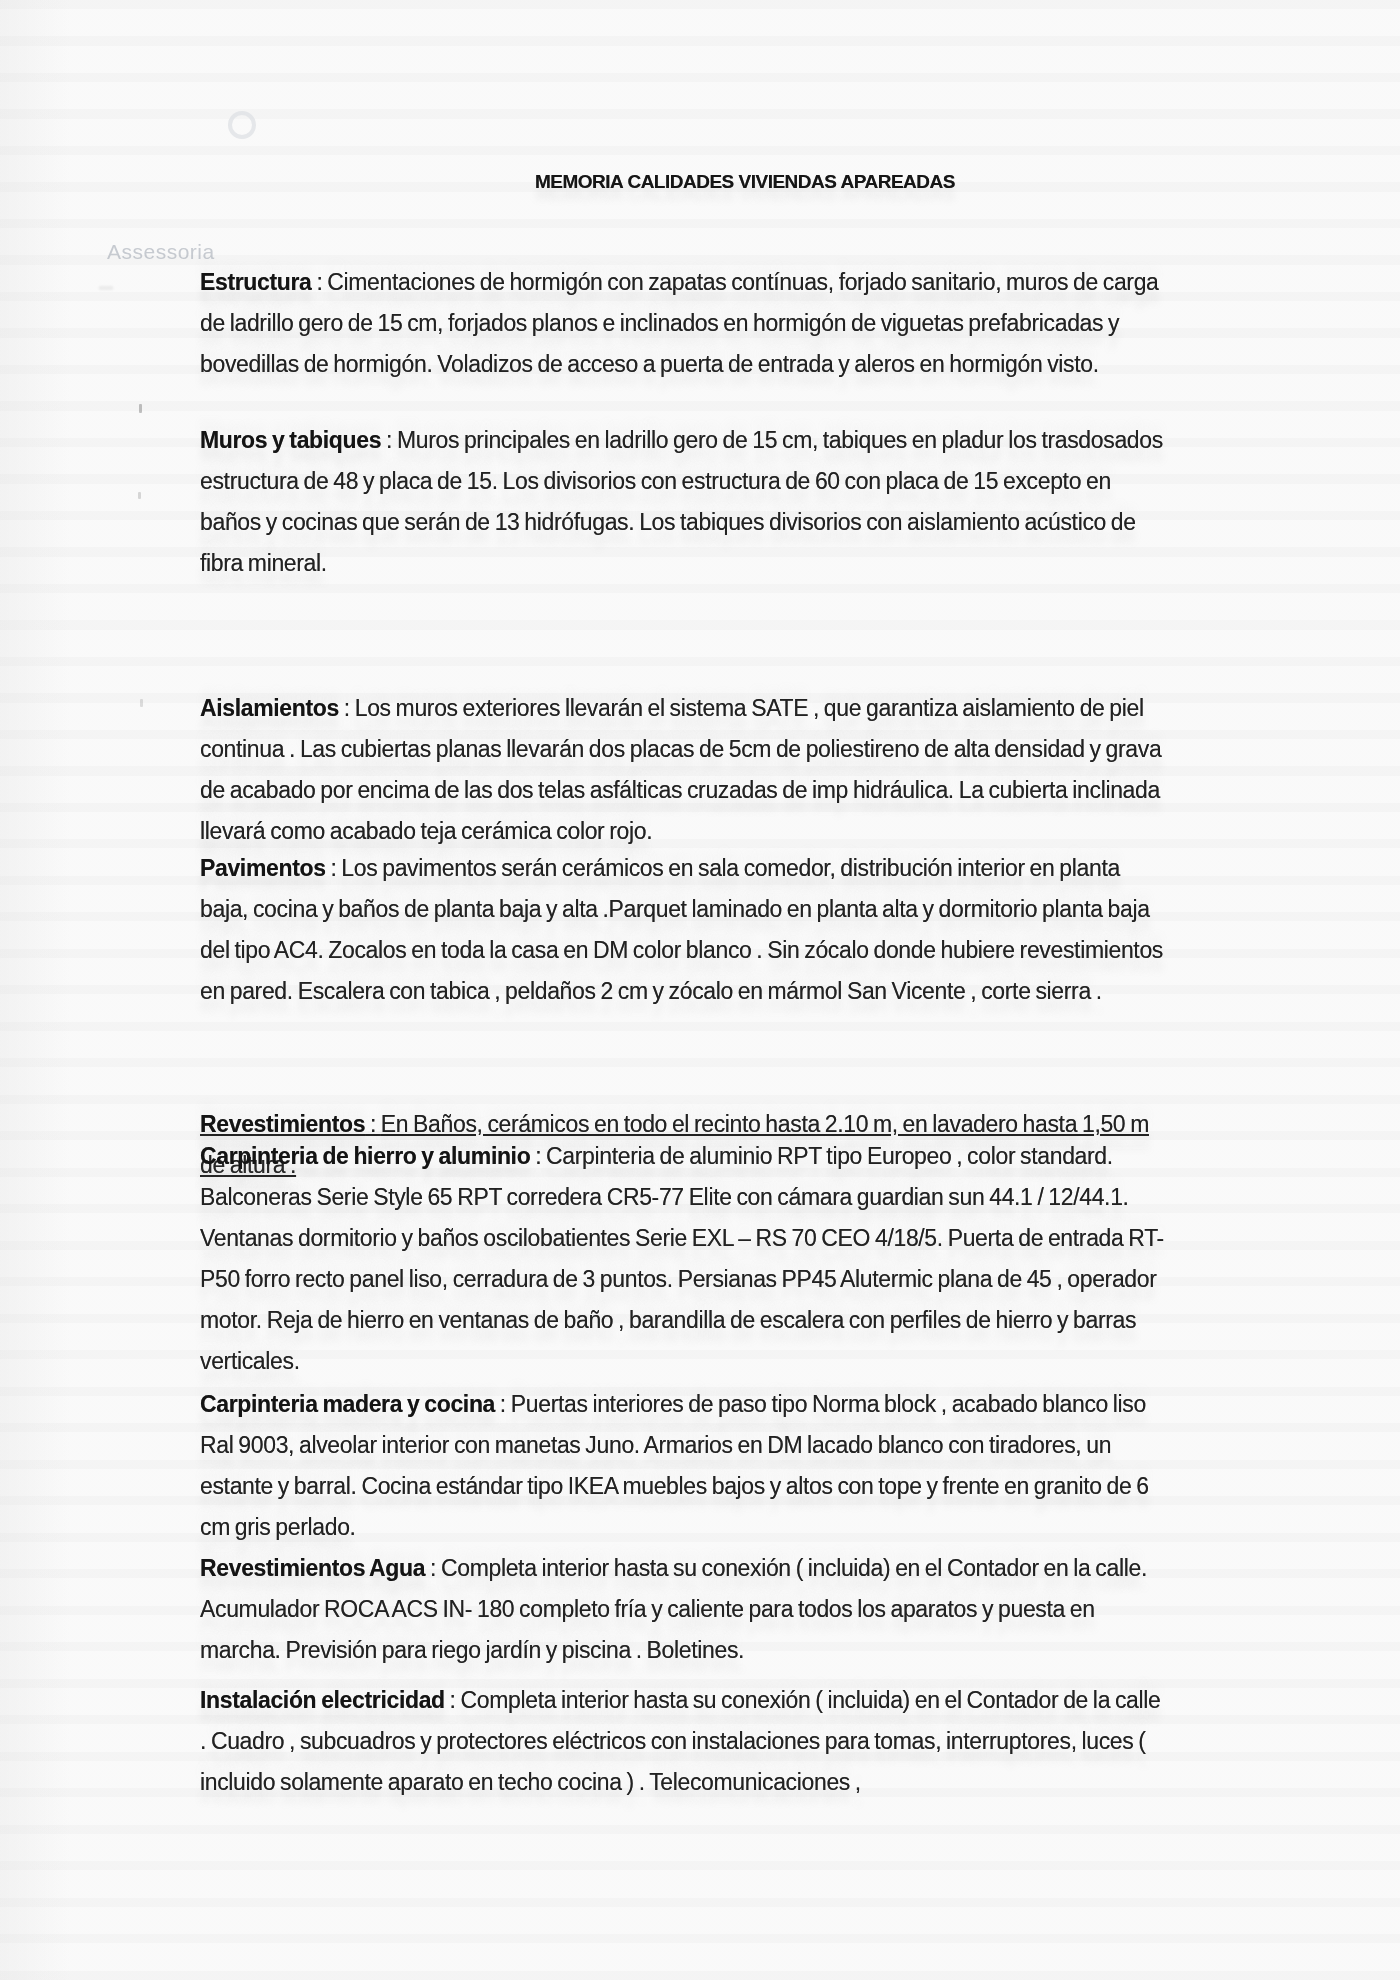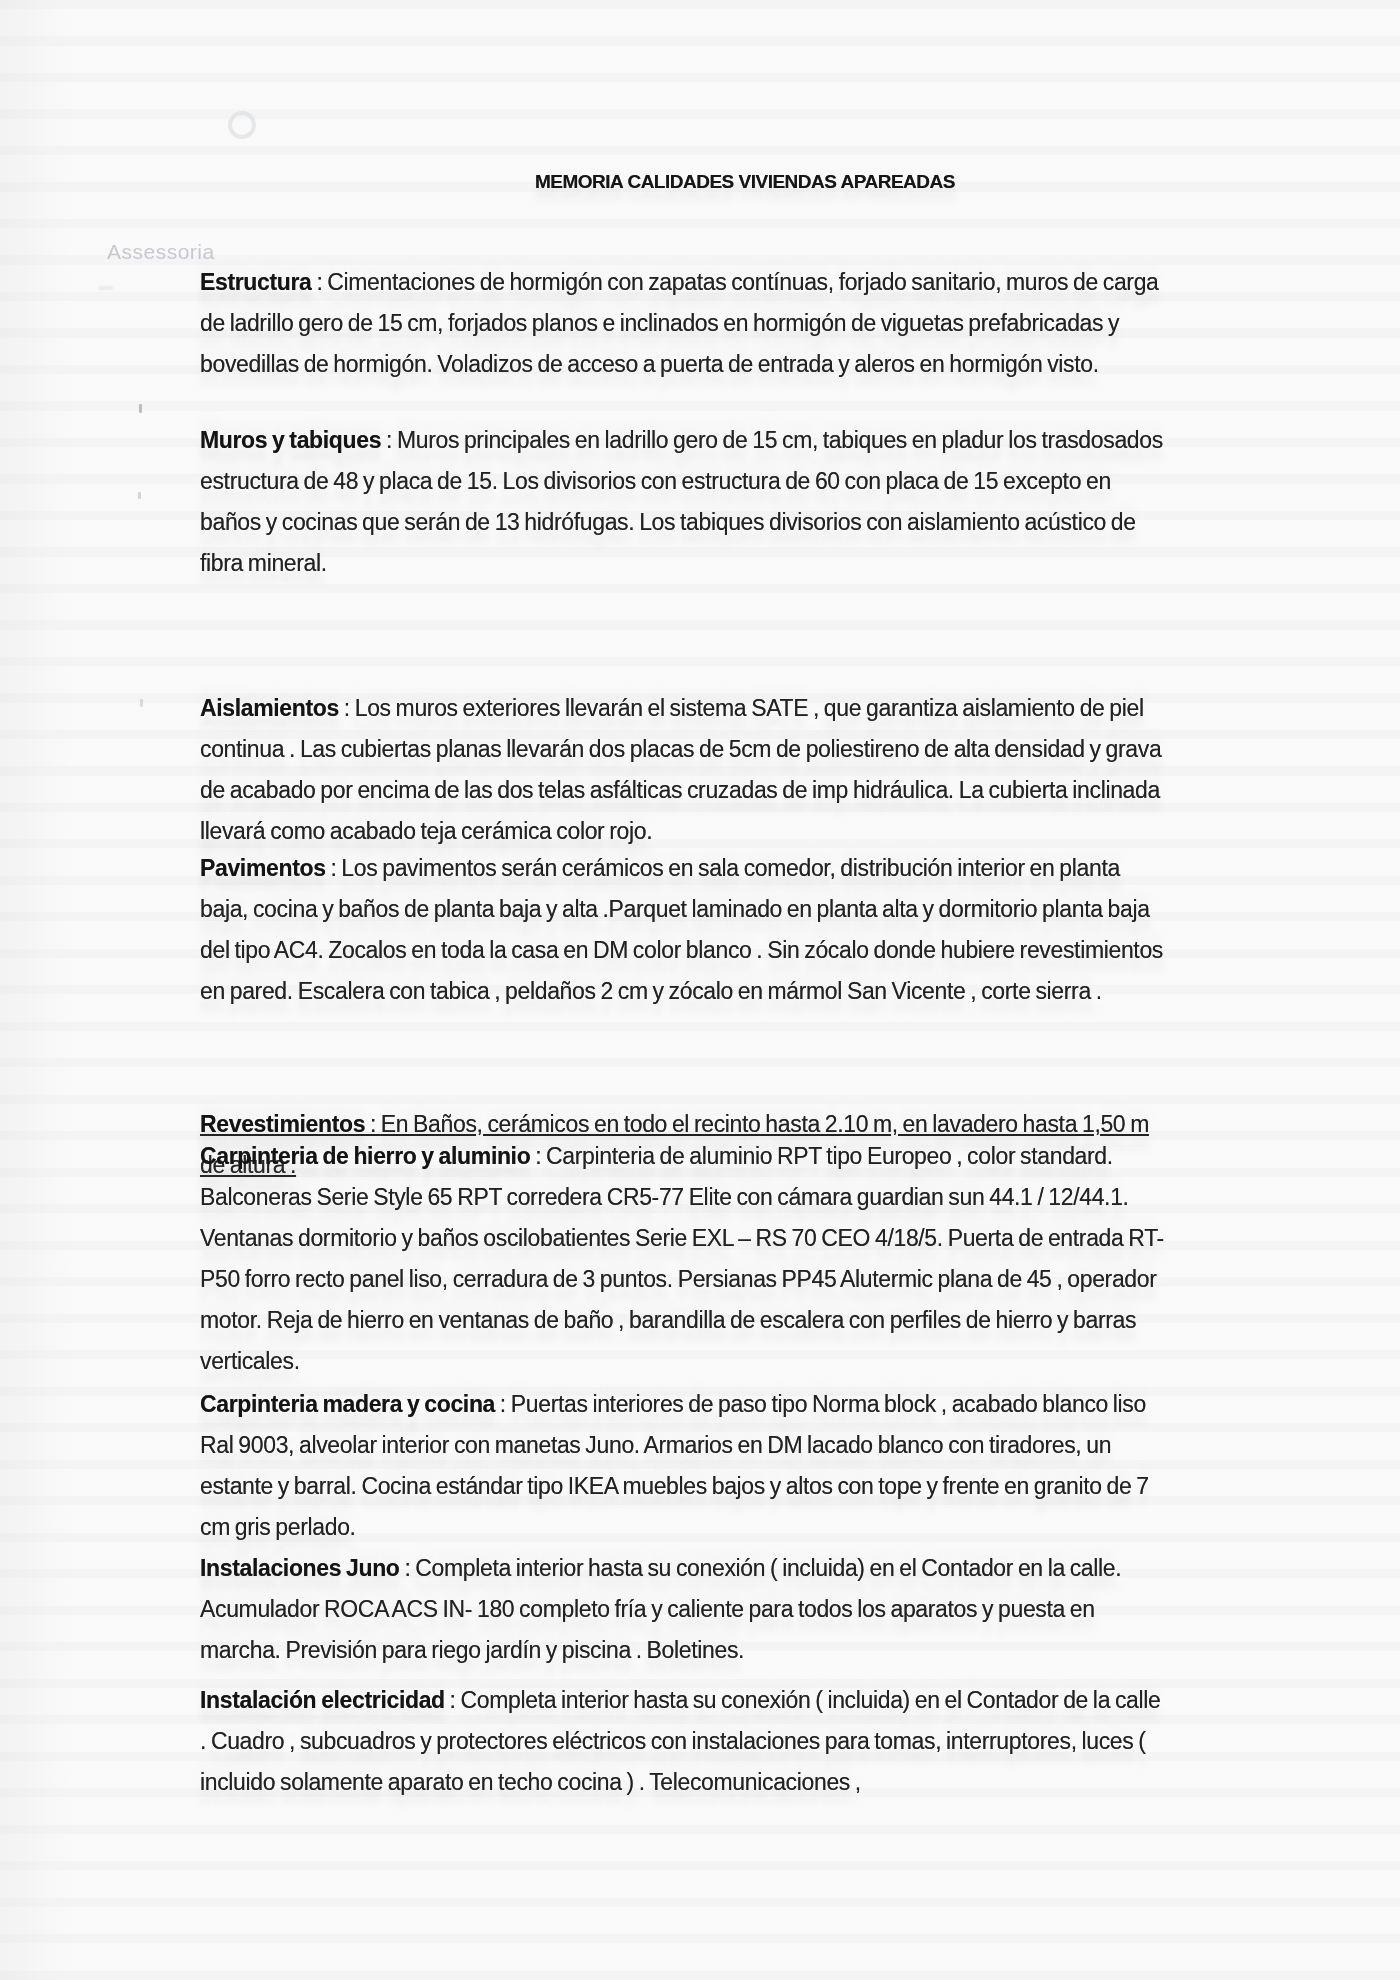--- a/index.html
+++ b/index.html
@@ -96,19 +96,19 @@
 
 
   <div class="para p4"><b>Aislamientos</b><span> : </span><span>Los muros exteriores llevarán el sistema SATE , que garantiza aislamiento de piel continua . Las cubiertas planas llevarán dos placas de 5cm de poliestireno de alta densidad y grava de acabado por encima de las dos telas asfálticas cruzadas de imp hidráulica. La cubierta inclinada llevará como acabado teja  cerámica color rojo.</span></div>
 
   <div class="para p5"><b>Pavimentos</b><span> : </span><span>Los pavimentos serán cerámicos en sala comedor, distribución interior en planta baja, cocina y baños de planta baja y alta .Parquet laminado en planta alta y dormitorio planta baja del tipo AC4. Zocalos en toda la casa en DM color blanco . Sin zócalo donde hubiere revestimientos en pared. Escalera con tabica , peldaños  2 cm y zócalo en mármol San Vicente , corte sierra .</span></div>
 
   <div class="para p6"><b>Revestimientos</b><span> : </span><span>En Baños,  cerámicos en todo el recinto hasta 2.10 m, en lavadero hasta 1,50 m de altura .</span></div>
 
   <div class="para p7"><b>Carpinteria de hierro y aluminio</b><span>  : </span><span>Carpinteria de aluminio RPT tipo Europeo , color standard. Balconeras Serie Style 65 RPT corredera CR5-77 Elite con cámara guardian sun 44.1 / 12/44.1. Ventanas dormitorio y baños oscilobatientes Serie EXL – RS 70 CEO 4/18/5. Puerta de entrada RT-P50 forro recto panel liso, cerradura de 3 puntos. Persianas PP45 Alutermic plana de 45 , operador motor. Reja de hierro en ventanas de baño , barandilla de escalera con perfiles de hierro y barras verticales.</span></div>
 
-  <div class="para p8"><b>Carpinteria madera y cocina</b><span> : </span><span>Puertas interiores de paso tipo Norma block , acabado blanco liso Ral 9003, alveolar interior con manetas Juno. Armarios en DM lacado blanco con tiradores, un estante y barral. Cocina estándar tipo IKEA muebles bajos y altos con tope y frente en granito de 7 cm gris perlado.</span></div>
+  <div class="para p8"><b>Carpinteria madera y cocina</b><span> : </span><span>Puertas interiores de paso tipo Norma block , acabado blanco liso Ral 9003, alveolar interior con manetas Juno. Armarios en DM lacado blanco con tiradores, un estante y barral. Cocina estándar tipo IKEA muebles bajos y altos con tope y frente en granito de 6 cm gris perlado.</span></div>
 
-  <div class="para p9"><b>Instalaciones Juno</b><span> : </span><span>Completa interior hasta su conexión ( incluida) en el Contador en la calle. Acumulador ROCA ACS IN- 180 completo fría y caliente para todos los aparatos y puesta en marcha. Previsión para riego jardín y piscina . Boletines.</span></div>
+  <div class="para p9"><b>Revestimientos Agua</b><span> : </span><span>Completa interior hasta su conexión ( incluida) en el Contador en la calle. Acumulador ROCA ACS IN- 180 completo fría y caliente para todos los aparatos y puesta en marcha. Previsión para riego jardín y piscina . Boletines.</span></div>
 
   <div class="para p10"><b>Instalación electricidad</b><span> :  </span><span>Completa interior hasta su conexión ( incluida) en el Contador de la calle . Cuadro , subcuadros y protectores eléctricos con instalaciones para tomas, interruptores, luces ( incluido solamente aparato en techo cocina ) . Telecomunicaciones ,</span></div>
 
 </div>
 
 </body></html>

